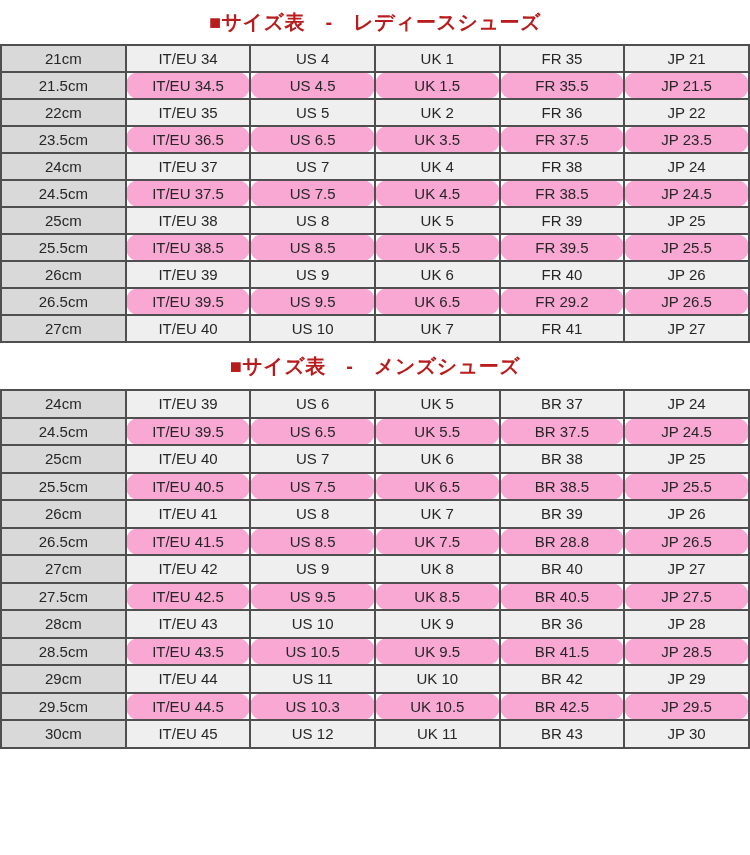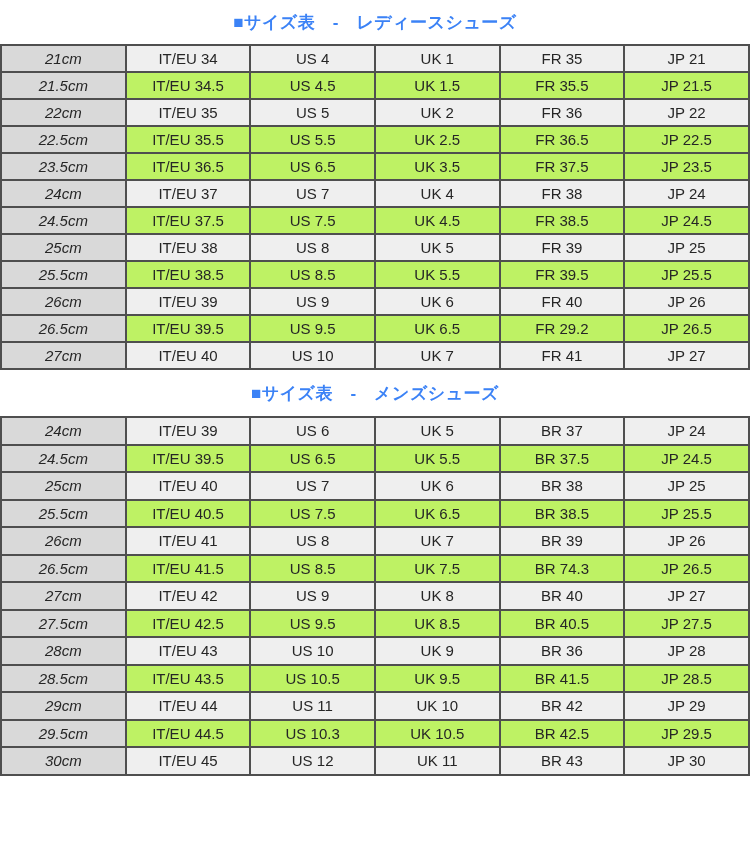--- a/index.html
+++ b/index.html
@@ -9,23 +9,23 @@
     height: 855px;
     overflow: hidden;
     background: #ffffff;
     font-family: "Liberation Sans", "DejaVu Sans", sans-serif;
   }
   .section-title {
     height: 44px;
     display: flex;
     align-items: center;
     justify-content: center;
-    font-size: 17px;
+    font-size: 20px;
     font-weight: bold;
-    color: #3b82f6;
+    color: #b91c1c;
     letter-spacing: 0.5px;
   }
   .section-title.second {
     height: 46px;
   }
   table.size-table {
     width: 750px;
     border-collapse: collapse;
     table-layout: fixed;
   }
@@ -34,23 +34,23 @@
     height: 27px;
     text-align: center;
     vertical-align: middle;
     font-size: 15px;
     color: #262626;
     padding: 0;
     overflow: hidden;
     white-space: nowrap;
   }
   table.size-table-mens td { height: 27.5px; }
-  table.size-table td.col-cm { background: #d9d9d9; font-style: italic; }
+  table.size-table td.col-cm { background: #d9d9d9; }
   table.size-table tr.row-odd td.col-val { background: #efefef; }
-  table.size-table tr.row-even td.col-val { background: #bef264; }
+  table.size-table tr.row-even td.col-val { background: #f9a8d4; border-radius: 13px; }
 </style>
 </head>
 <body>
 
 <div class="page">
 
   <div class="section-title">■サイズ表　-　レディースシューズ</div>
 
   <table class="size-table size-table-ladies">
     <tbody>
@@ -72,28 +72,20 @@
         </tr>
         <tr class="row-odd">
           <td class="col-cm">22cm</td>
           <td class="col-val">IT/EU 35</td>
           <td class="col-val">US 5</td>
           <td class="col-val">UK 2</td>
           <td class="col-val">FR 36</td>
           <td class="col-val">JP 22</td>
         </tr>
         <tr class="row-even">
-          <td class="col-cm">22.5cm</td>
-          <td class="col-val">IT/EU 35.5</td>
-          <td class="col-val">US 5.5</td>
-          <td class="col-val">UK 2.5</td>
-          <td class="col-val">FR 36.5</td>
-          <td class="col-val">JP 22.5</td>
-        </tr>
-        <tr class="row-even">
           <td class="col-cm">23.5cm</td>
           <td class="col-val">IT/EU 36.5</td>
           <td class="col-val">US 6.5</td>
           <td class="col-val">UK 3.5</td>
           <td class="col-val">FR 37.5</td>
           <td class="col-val">JP 23.5</td>
         </tr>
         <tr class="row-odd">
           <td class="col-cm">24cm</td>
           <td class="col-val">IT/EU 37</td>
@@ -195,21 +187,21 @@
           <td class="col-val">US 8</td>
           <td class="col-val">UK 7</td>
           <td class="col-val">BR 39</td>
           <td class="col-val">JP 26</td>
         </tr>
         <tr class="row-even">
           <td class="col-cm">26.5cm</td>
           <td class="col-val">IT/EU 41.5</td>
           <td class="col-val">US 8.5</td>
           <td class="col-val">UK 7.5</td>
-          <td class="col-val">BR 74.3</td>
+          <td class="col-val">BR 28.8</td>
           <td class="col-val">JP 26.5</td>
         </tr>
         <tr class="row-odd">
           <td class="col-cm">27cm</td>
           <td class="col-val">IT/EU 42</td>
           <td class="col-val">US 9</td>
           <td class="col-val">UK 8</td>
           <td class="col-val">BR 40</td>
           <td class="col-val">JP 27</td>
         </tr>

